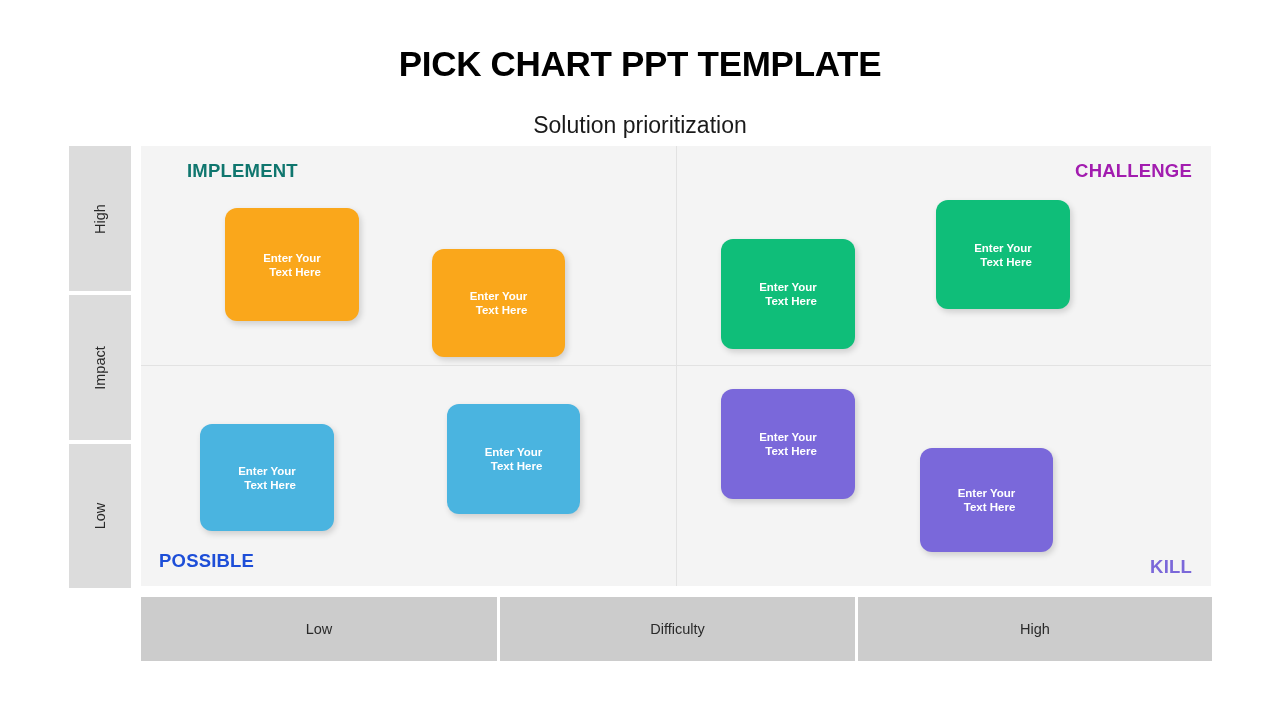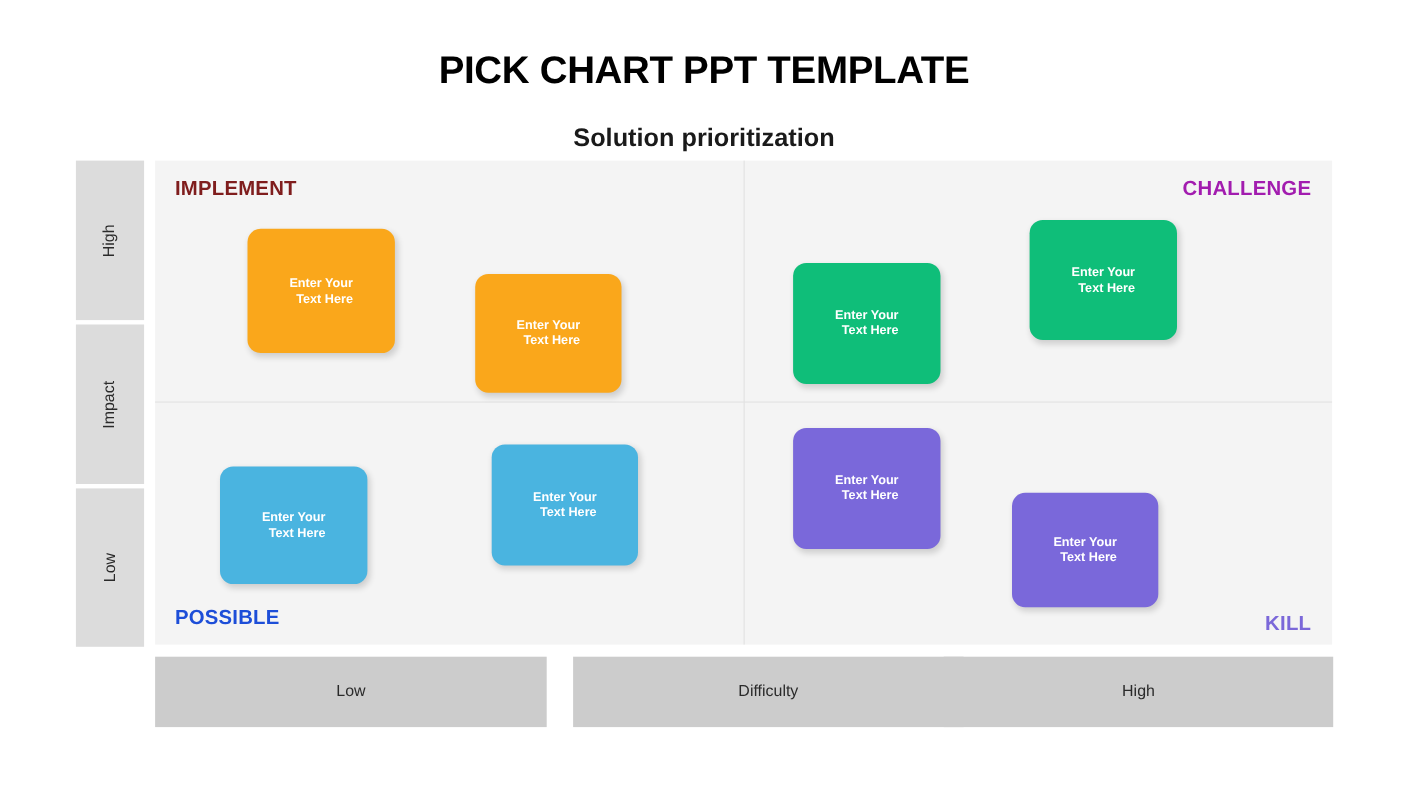--- a/index.html
+++ b/index.html
@@ -29,21 +29,21 @@
     line-height: 44px;
     white-space: nowrap;
   }
   #page-subtitle {
     position: absolute;
     left: 0;
     top: 110px;
     width: 1280px;
     text-align: center;
     font-size: 23px;
-    font-weight: bold;
+    font-weight: normal;
     color: #1a1a1a;
     line-height: 30px;
   }
 
   
   #matrix-panel {
     position: absolute;
     left: 141px;
     top: 146px;
     width: 1070px;
@@ -163,21 +163,21 @@
     </div>
     <div class="axis-cell-v" style="top: 298px; height: 144px; background: rgb(220, 220, 220);">
       <span class="axis-text">Low</span>
     </div>
   </div>
 
 <div id="matrix-panel">
   <div class="divider-v"></div>
   <div class="divider-h"></div>
 
-  <div class="quad-label" id="quad-label-implement" style="color: #7f1d1d;">IMPLEMENT</div>
+  <div class="quad-label" id="quad-label-implement" style="color: #0f766e; margin-left: 28px;">IMPLEMENT</div>
   <div class="quad-label" id="quad-label-challenge" style="color: #a21caf;">CHALLENGE</div>
   <div class="quad-label" id="quad-label-possible" style="color: #1d4ed8;">POSSIBLE</div>
   <div class="quad-label" id="quad-label-kill" style="color: rgb(123, 104, 217);">KILL</div>
 <div class="card" style="left: 84px; top: 62px; width: 134px; height: 113px; background: rgb(250, 167, 27);">
       <div class="card-text">Enter Your
 Text Here</div>
     </div>
     <div class="card" style="left: 291px; top: 103px; width: 133px; height: 108px; background: rgb(250, 167, 27);">
       <div class="card-text">Enter Your
 Text Here</div>
@@ -203,15 +203,15 @@
 Text Here</div>
     </div>
     <div class="card" style="left: 779px; top: 302px; width: 133px; height: 104px; background: rgb(122, 104, 218);">
       <div class="card-text">Enter Your
 Text Here</div>
     </div>
   </div>
 
 <div id="difficulty-axis">
     <div class="axis-cell-h" style="left: 0px; width: 356px; background: rgb(204, 204, 204);">Low</div>
-    <div class="axis-cell-h" style="left: 359px; width: 355px; background: rgb(204, 204, 204); margin-left: 21px;">Difficulty</div>
+    <div class="axis-cell-h" style="left: 359px; width: 355px; background: rgb(204, 204, 204);">Difficulty</div>
     <div class="axis-cell-h" style="left: 717px; width: 354px; background: rgb(204, 204, 204);">High</div>
   </div>
 
 </body></html>

